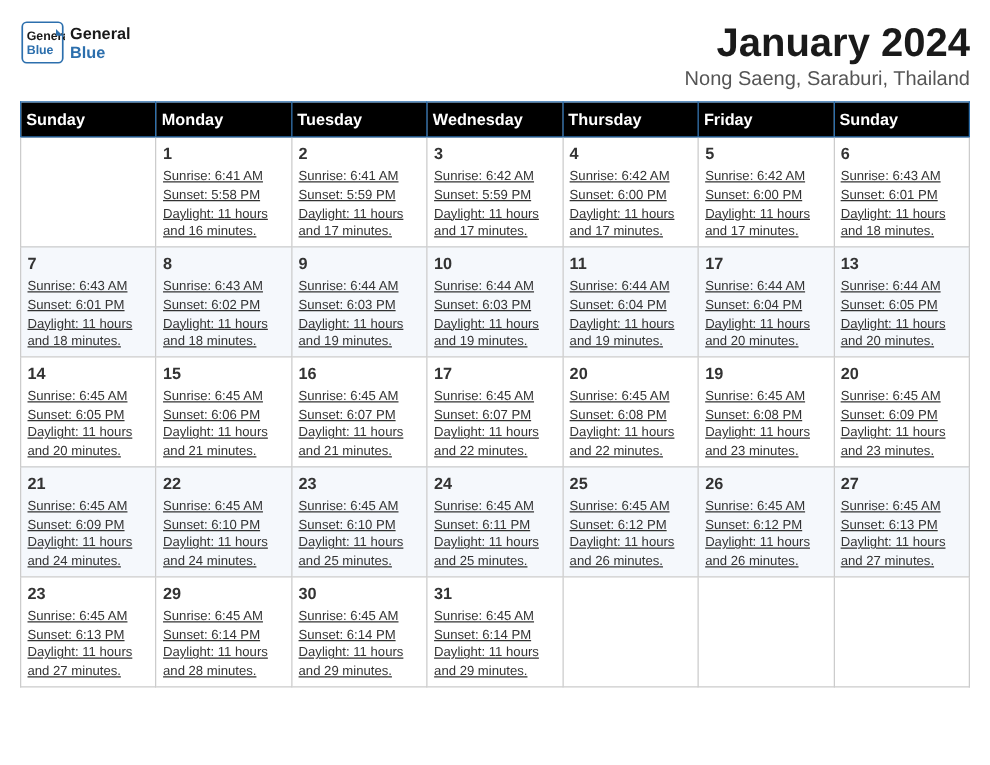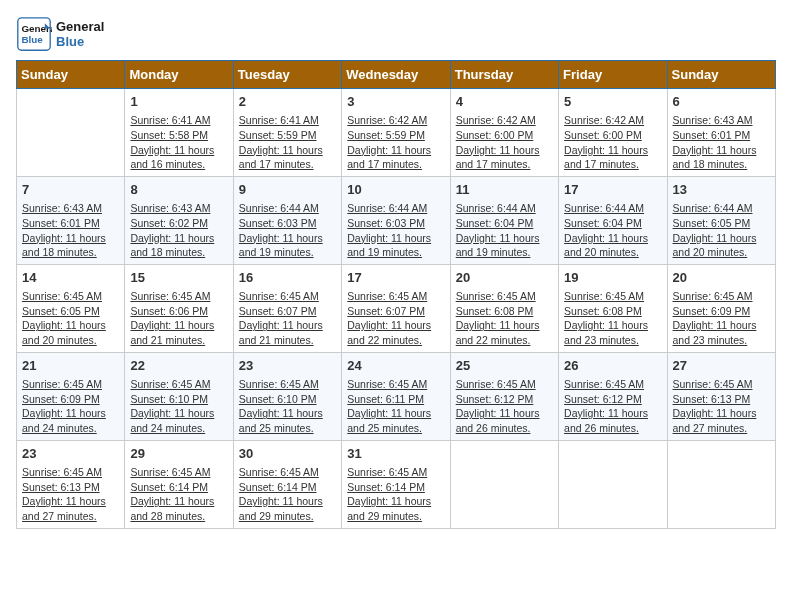--- a/index.html
+++ b/index.html
@@ -37,21 +37,21 @@
       font-size: 16px;
       color: #555;
       margin-top: 2px;
     }
     table {
       width: 100%;
       border-collapse: collapse;
       font-size: 11px;
     }
     thead tr th {
-      background-color: #a16207;
+      background-color: #000000;
       color: #fff;
       padding: 6px 4px;
       text-align: left;
       font-size: 13px;
       font-weight: bold;
       border: 1px solid #2c6fad;
     }
     tbody tr td {
       border: 1px solid #ccc;
       vertical-align: top;
@@ -93,20 +93,22 @@
       <text x="6" y="18" font-size="11" font-weight="bold" fill="#1a1a1a" font-family="Arial">General</text>
       <text x="6" y="30" font-size="11" font-weight="bold" fill="#2c6fad" font-family="Arial">Blue</text>
       <polygon points="32,8 38,14 32,14" fill="#2c6fad"></polygon>
     </svg>
     <div>
       <div style="font-size:13px;font-weight:bold;color:#1a1a1a;">General</div>
       <div style="font-size:13px;font-weight:bold;color:#2c6fad;">Blue</div>
     </div>
   </div>
   <div class="title-block">
+    <div class="month-year">January 2024</div>
+    <div class="location">Nong Saeng, Saraburi, Thailand</div>
   </div>
 </div>
 
 <table>
   <thead>
     <tr>
     <th>Sunday</th>
         <th>Monday</th>
         <th>Tuesday</th>
         <th>Wednesday</th>

